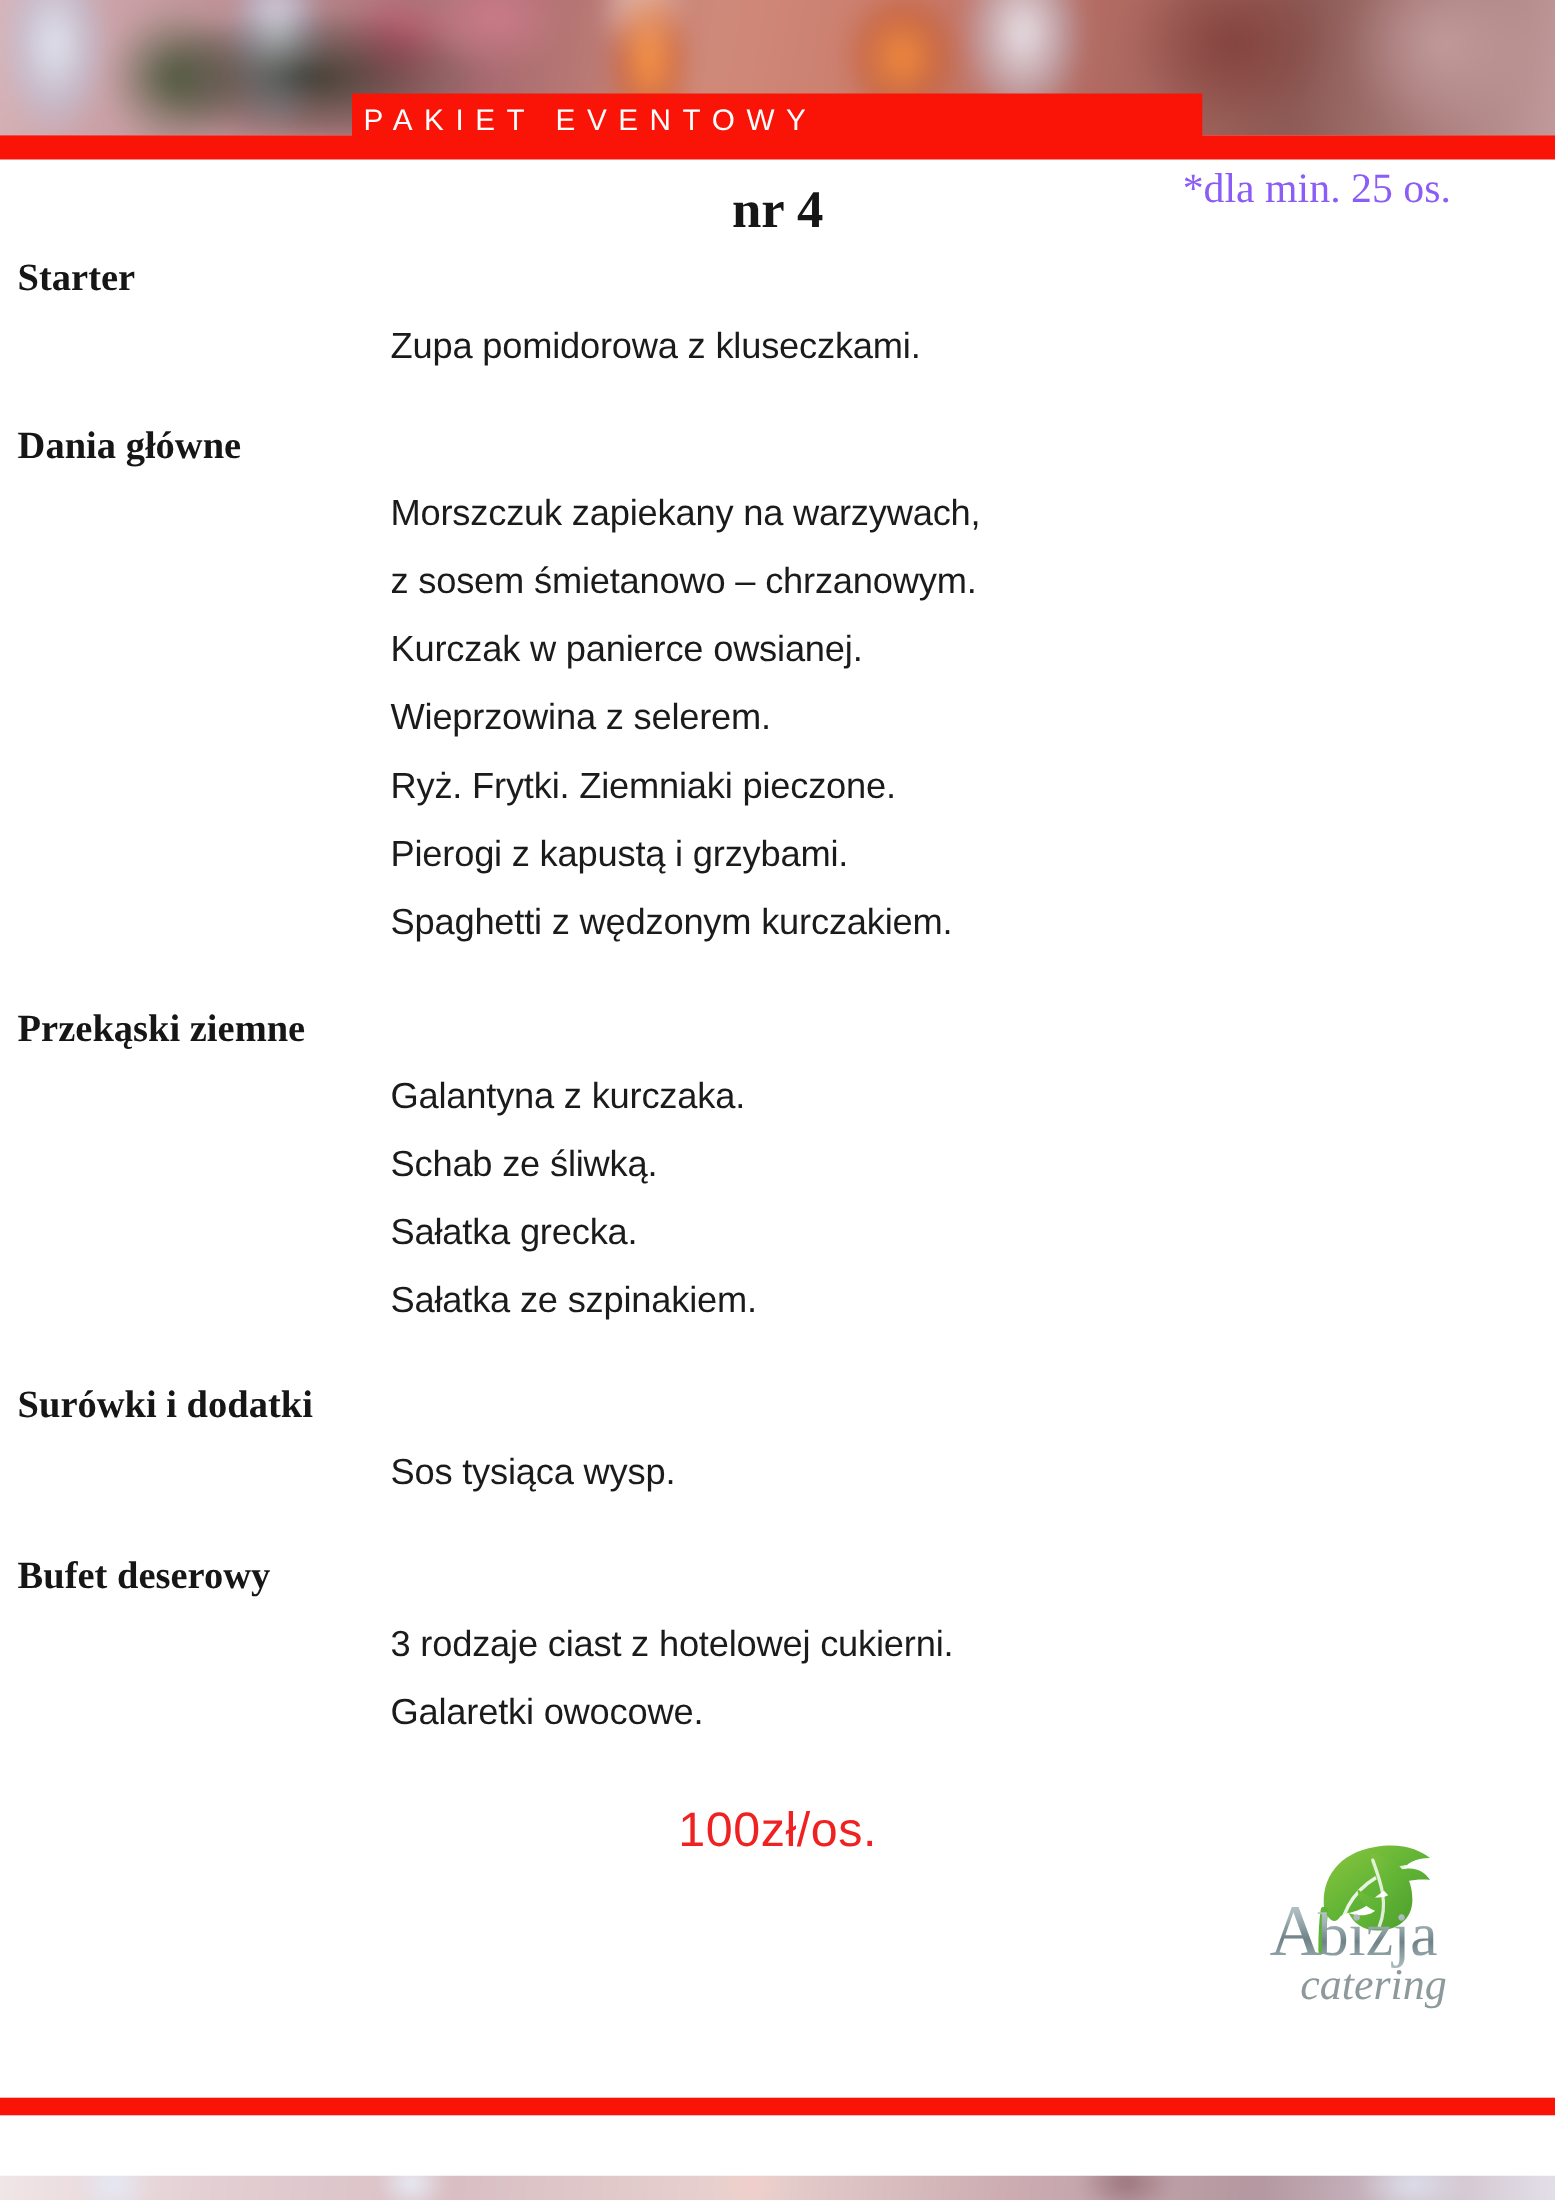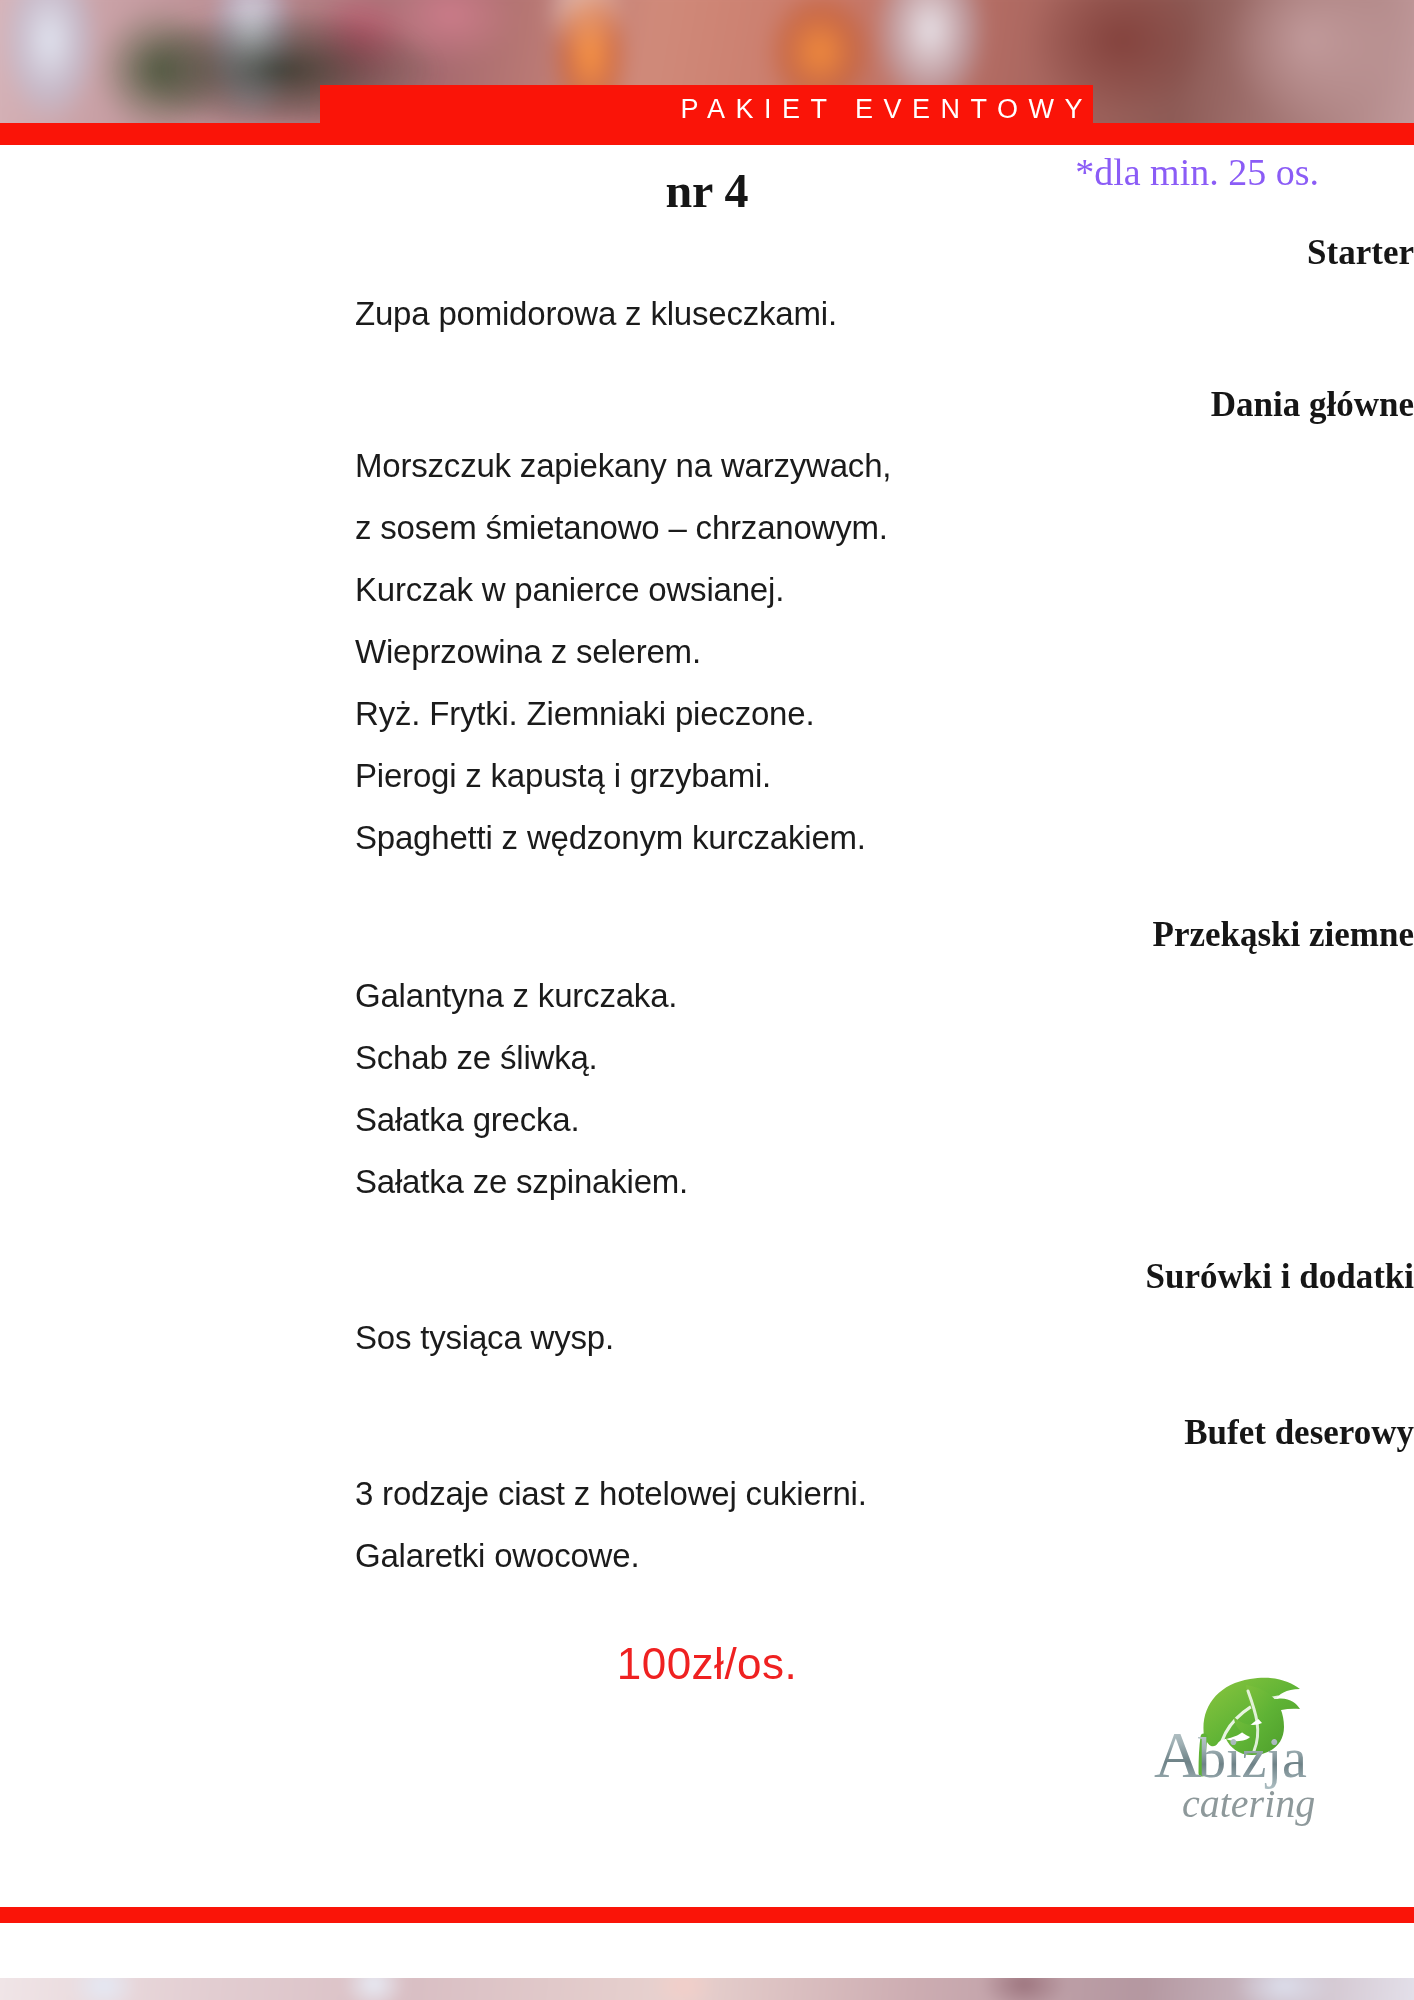--- a/index.html
+++ b/index.html
@@ -43,21 +43,21 @@
   
   .red-band {
     position:absolute; left:0; top:123px; width:1414px; height:22px;
     background:#fa1408;
   }
 
   
   .title-box {
     position:absolute; left:320px; top:85px; width:773px; height:48px;
     background:#fa1408;
-    display:flex; align-items:center; justify-content:flex-end;
+    display:flex; align-items:center; justify-content:flex-start;
   }
   .title-text {
     color:#ffffff;
     font-family:"Liberation Sans", sans-serif;
     font-size:27px;
     font-weight:400;
     letter-spacing:10.5px;
     text-indent:10.5px;
     white-space:nowrap;
   }
@@ -79,26 +79,27 @@
   .min-persons {
     position:absolute; right:95px; top:5px;
     font-family:"Liberation Serif", serif;
     font-size:38px;
     color:#8b5cf6;
     white-space:nowrap;
   }
 
   .section { margin-top:4px; }
   .section-title {
-    text-align:right;
+    text-align:left;
     font-family:"Liberation Serif", serif;
     font-weight:bold;
     font-size:35px;
     color:#161616;
     margin-bottom:10px;
+    padding-left:16px;
   }
   .section.sec-starter .section-title { margin-top:12px; }
   .section.sec-main .section-title { margin-top:40px; }
   .section.sec-snacks .section-title { margin-top:46px; }
   .section.sec-salads .section-title { margin-top:44px; }
   .section.sec-dessert .section-title { margin-top:44px; }
 
   .item-list { width:100%; }
   .menu-item {
     font-family:"Liberation Sans", sans-serif;

